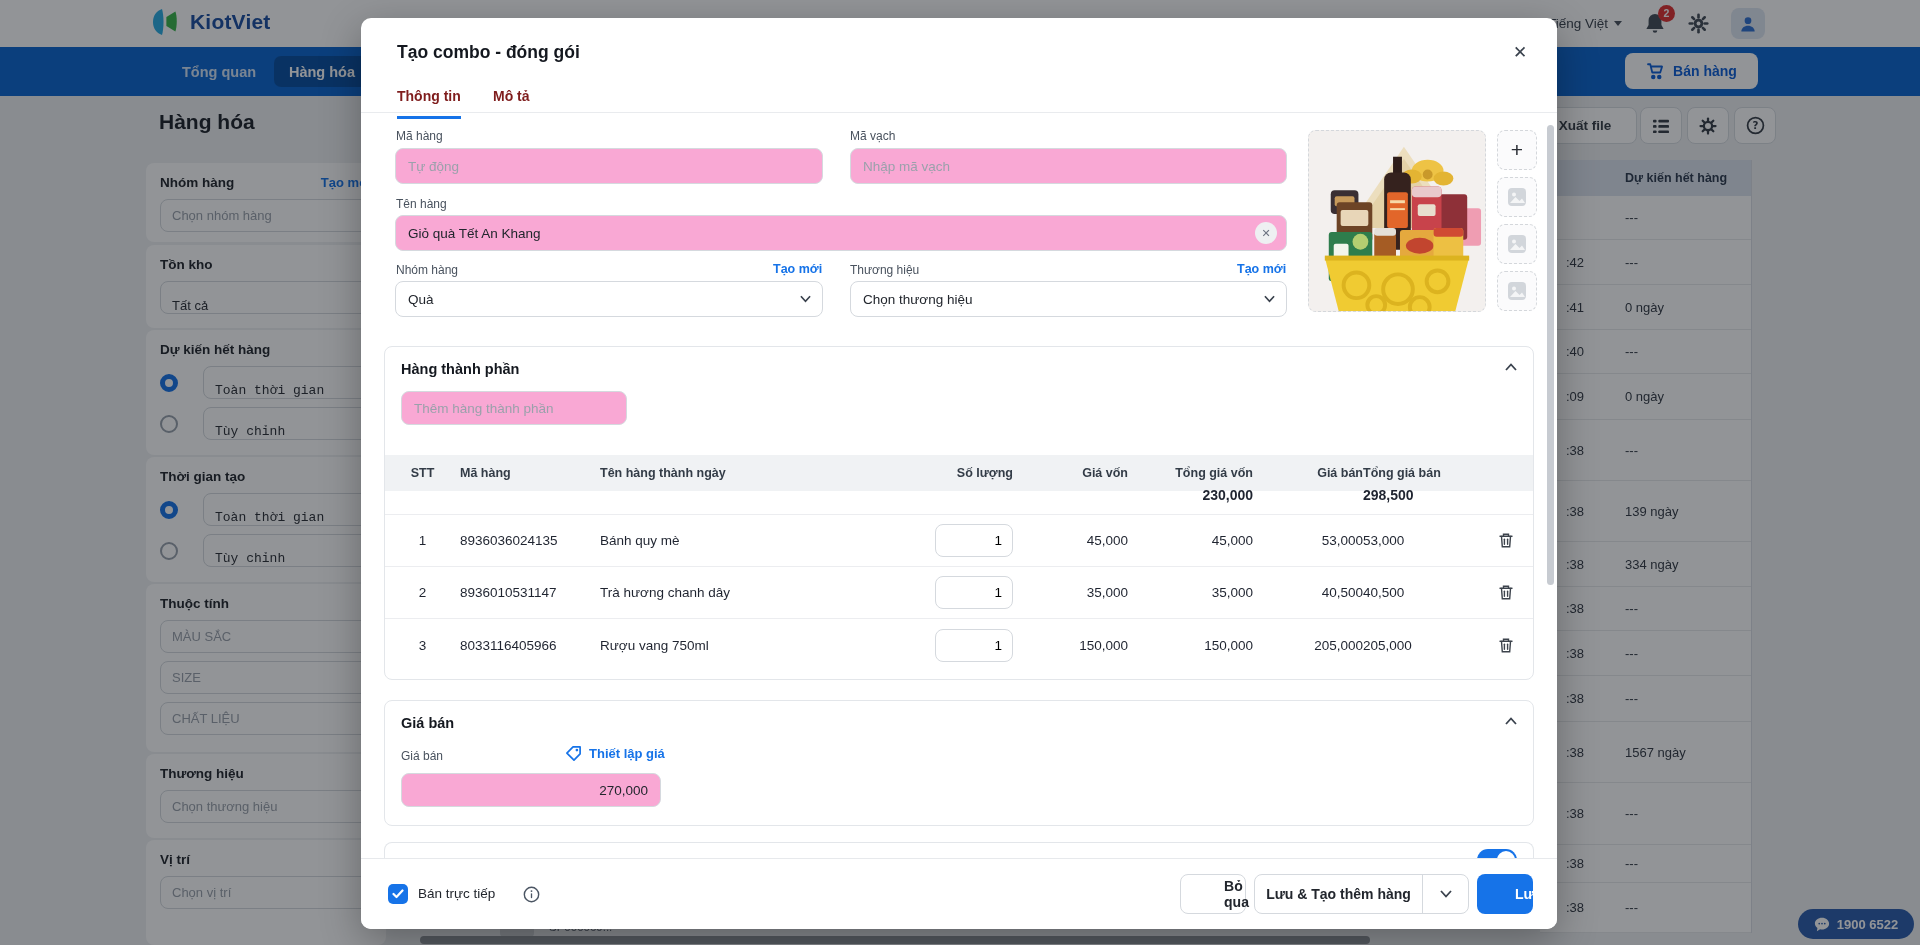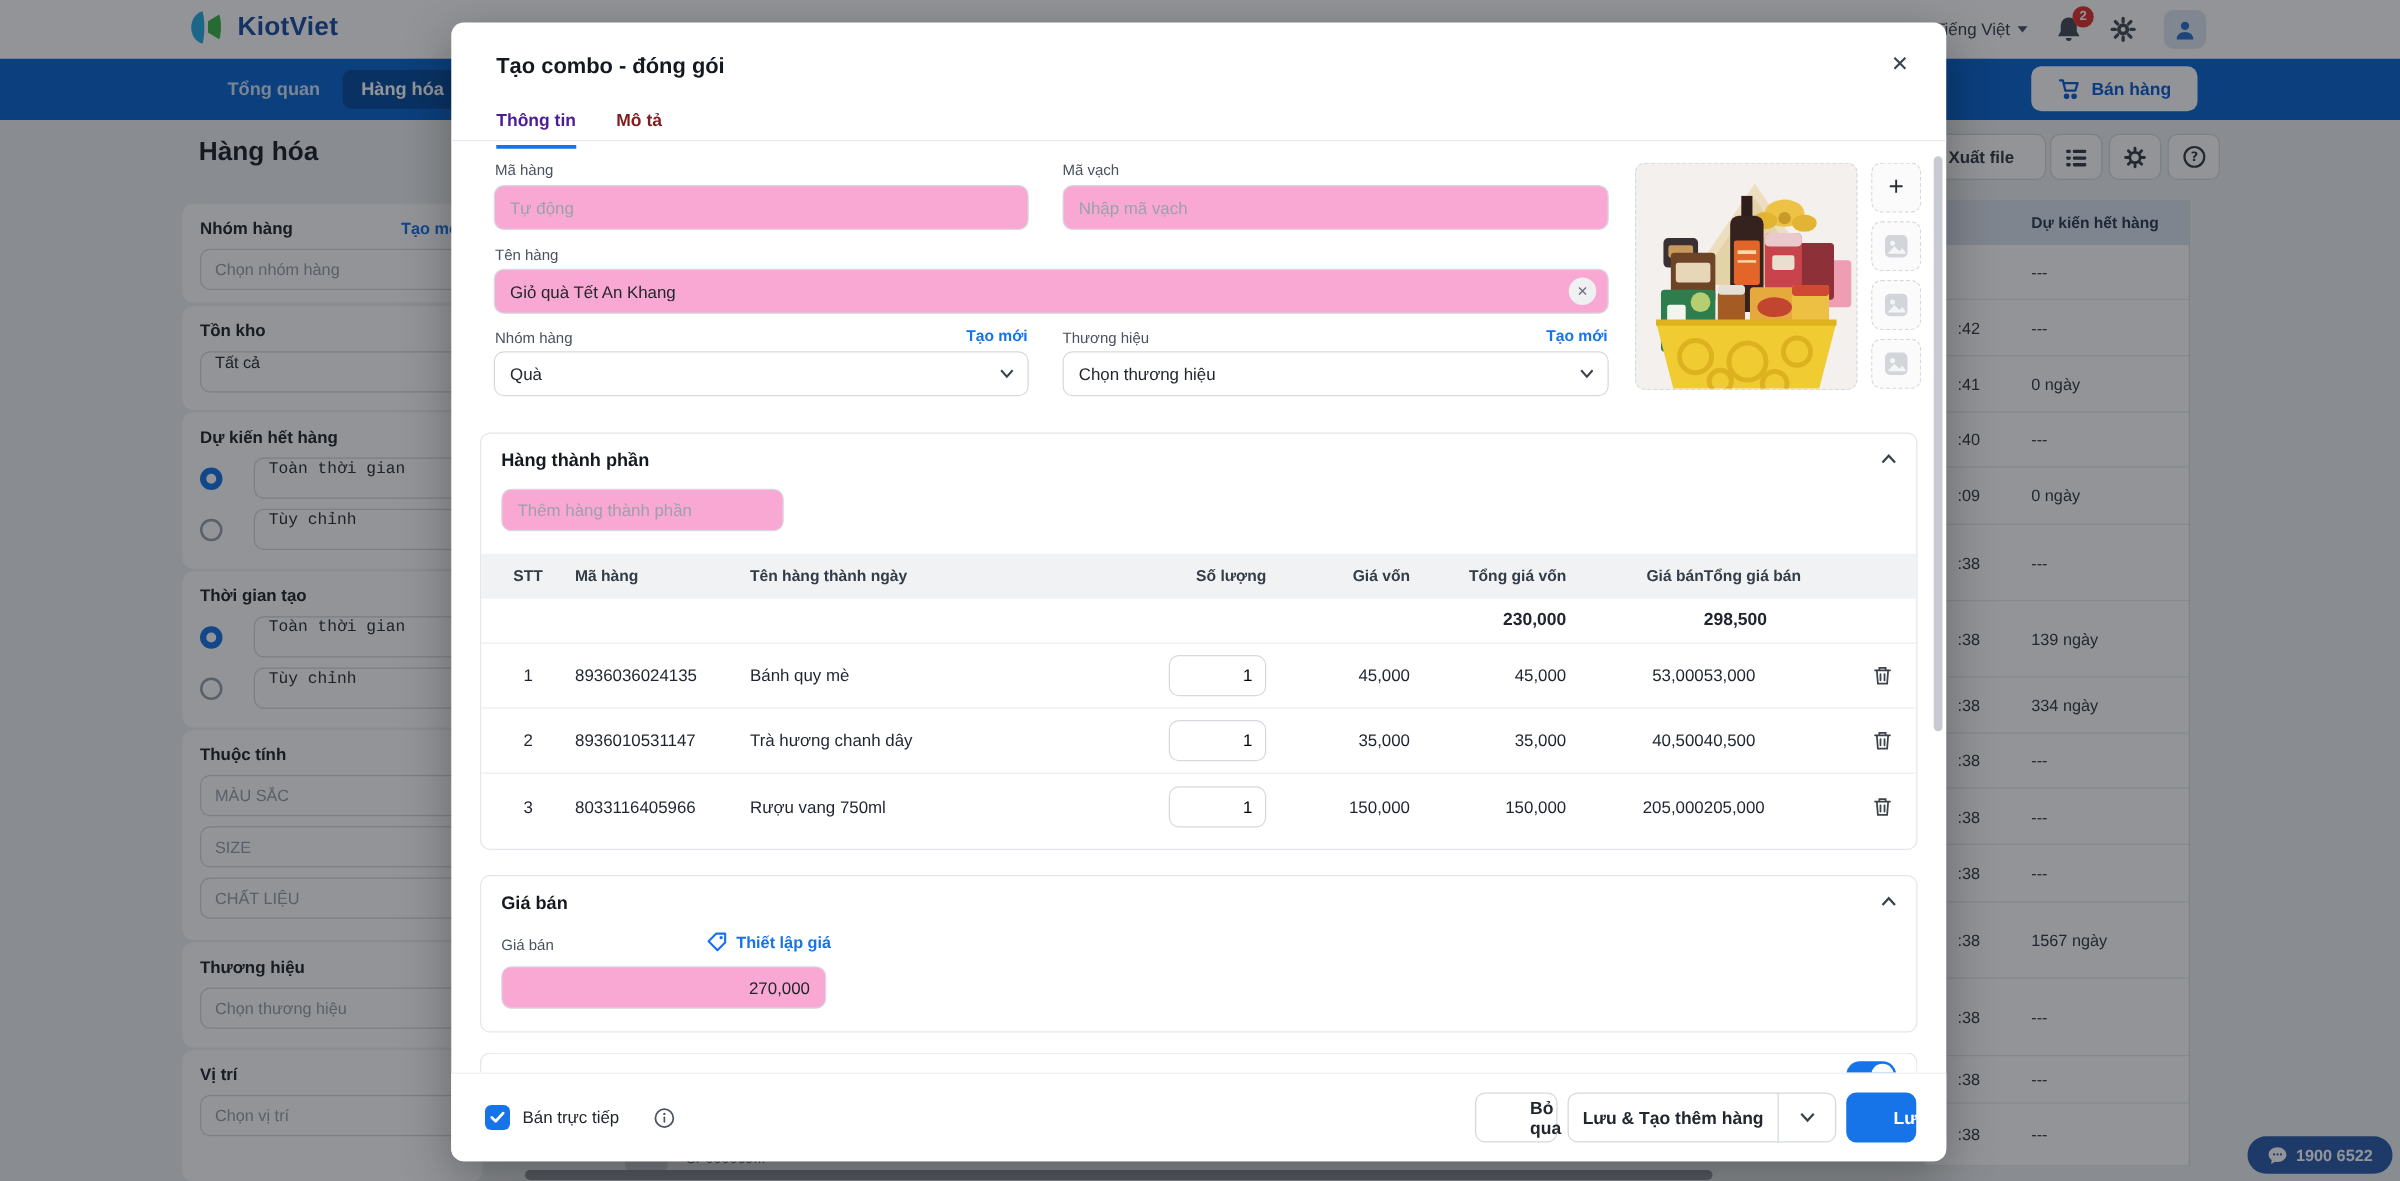--- a/index.html
+++ b/index.html
@@ -29,59 +29,59 @@
 
   .card { position:absolute; left:146px; width:240px; background:#fff; border-radius:8px; padding:12px 14px; }
   .card .lbl { font-size:13.5px; font-weight:bold; color:#21262c; margin-bottom:9px; }
   .card .lbl-row { display:flex; justify-content:space-between; align-items:center; margin-bottom:9px; }
   .f-input { width:100%; height:33px; border:1px solid #d5d9de; border-radius:8px; padding:0 11px; font:inherit; font-size:13px; color:#2b2f36; background:#fff; }
   .f-input::placeholder { color:#9aa1ab; }
   .link { color:#1673e8; font-size:13px; font-weight:bold; }
   .radio-row { display:flex; align-items:center; gap:25px; margin-top:8px;font-family:Liberation Mono, monospace; }
   .radio { width:18px; height:18px; border-radius:50%; border:2px solid #97a0ab; background:#fff; flex:0 0 auto; }
   .radio.sel { border:5px solid #1673e8; }
-  .opt-box { flex:1; height:33px; border:1px solid #d5d9de; border-radius:8px; display:flex; align-items:flex-start; padding:0 11px; color:#2b2f36; }
+  .opt-box { flex:1; height:33px; border:1px solid #d5d9de; border-radius:8px; display:flex; align-items:flex-end; padding:0 11px; color:#2b2f36; }
 
   .bg-table { position:absolute; left:1540px; top:160px; width:212px; background:#fff; border-right:1px solid #d9dde3; }
   .bg-th { height:36px; background:#dde4ee; display:flex; align-items:center; font-weight:bold; font-size:12.5px; color:#2c3a4e; padding-left:85px; }
   .bgrow { display:flex; align-items:center; border-bottom:1px solid #e7e9ec; font-size:13px; color:#333a44; }
   .bgtime { width:44px; text-align:right; }
   .bgval { padding-left:41px; }
 
   .hthumb { position:absolute; left:420px; top:936px; width:950px; height:8px; border-radius:4px; background:#90959b; }
   .sp-thumb { position:absolute; left:500px; top:917px; width:34px; height:20px; background:#cfd3d8; border-radius:4px; }
   .sp-code { position:absolute; left:549px; top:921px; font-size:11.5px; color:#5b6470; }
   .chat-pill { position:absolute; left:1798px; top:909px; width:116px; height:30px; border-radius:16px; background:#2b5cab; color:#fff; display:flex; align-items:center; justify-content:center; gap:7px; font-weight:bold; font-size:13px; }
 
   
   .overlay { position:absolute; inset:0; background:rgba(14,18,24,.45); z-index:10; }
   .modal { position:absolute; left:361px; top:18px; width:1196px; height:911px; background:#fff; border-radius:10px; z-index:20; box-shadow:0 12px 40px rgba(0,0,0,.3); }
   .m-title { position:absolute; left:36px; top:24px; font-size:17.5px; font-weight:bold; color:#14181f; }
   .m-close { position:absolute; left:1147px; top:22px; width:24px; height:24px; display:flex; align-items:center; justify-content:center; font-size:17px; font-weight:bold; color:#3a424d; cursor:pointer; }
   .m-tab { position:absolute; top:70px; font-size:14px; font-weight:bold; color:#7f1d1d; padding-bottom:12px; }
-  .m-tab.active { color:#4c1d95; border-bottom:3px solid #1673e8; }
+  .m-tab.active { color:#7f1d1d; border-bottom:3px solid #1673e8; }
   .m-divider { position:absolute; left:0; top:94px; width:1196px; height:1px; background:#e9ebee; }
 
   .flabel { position:absolute; font-size:12px; color:#49525e; }
   .m-input { position:absolute; height:36px; border:1px solid #d5d9de; border-radius:8px; padding:0 12px; font:inherit; font-size:13.5px; color:#22262d; background:#f9a8d4; }
   .m-input::placeholder { color:#9aa1ab; }
   .m-select { position:absolute; height:36px; border:1px solid #d5d9de; border-radius:8px; display:flex; align-items:center; padding:0 30px 0 12px; font-size:13.5px; color:#22262d; background:#fff; }
   .sel-caret { position:absolute; right:11px; top:13px; }
   .clear-x { position:absolute; width:22px; height:22px; border-radius:50%; background:#eef0f2; color:#6b7280; font-size:11px; display:flex; align-items:center; justify-content:center; }
   .mlink { position:absolute; font-size:12.5px; font-weight:bold; color:#1673e8; }
 
   .photo-main { position:absolute; left:947px; top:112px; width:178px; height:182px; border:1px dashed #d4d7db; border-radius:8px; overflow:hidden; background:#f3f0ee; }
   .photo-thumb { position:absolute; left:1136px; width:40px; height:40px; border:1px dashed #d4d7db; border-radius:8px; background:#fbfbfc; display:flex; align-items:center; justify-content:center; }
   .plus { font-size:21px; color:#2b2f36; font-weight:normal; }
 
   .sect { position:absolute; left:23px; width:1150px; border:1px solid #e3e6ea; border-radius:8px; background:#fff; }
   .sect-title { position:absolute; left:16px; top:14px; font-size:14.5px; font-weight:bold; color:#14181f; }
   .sect-chevron { position:absolute; right:16px; top:16px; }
 
-  .tbl-head { position:absolute; left:0; top:96px; width:1148px; height:36px; background:#f0f2f4; display:flex; align-items:center; font-size:12.5px; font-weight:bold; color:#333c47; }
+  .tbl-head { position:absolute; left:0; top:108px; width:1148px; height:36px; background:#f0f2f4; display:flex; align-items:center; font-size:12.5px; font-weight:bold; color:#333c47; }
   .trow { position:absolute; left:0; width:1148px; display:flex; align-items:center; font-size:13.5px; color:#1f2430; border-bottom:1px solid #ecedf0; }
   .c-stt{width:75px;text-align:center;} .c-code{width:140px;} .c-name{flex:1;}
   .c-qty{width:110px;text-align:right;display:flex;justify-content:flex-end;}
   .c-cost{width:115px;text-align:right;} .c-tcost{width:125px;text-align:right;}
   .c-price{width:110px;text-align:right;} .c-tprice{width:115px;}
   .c-act{width:55px;display:flex;justify-content:center;}
   .qty-input { width:78px; height:33px; border:1px solid #d5d9de; border-radius:8px; text-align:right; padding:0 10px; font:inherit; font-size:13.5px; }
   .bold { font-weight:bold; font-size:14px; }
 
   .toggle { position:absolute; right:16px; top:6px; width:40px; height:22px; border-radius:11px; background:#1673e8; }

